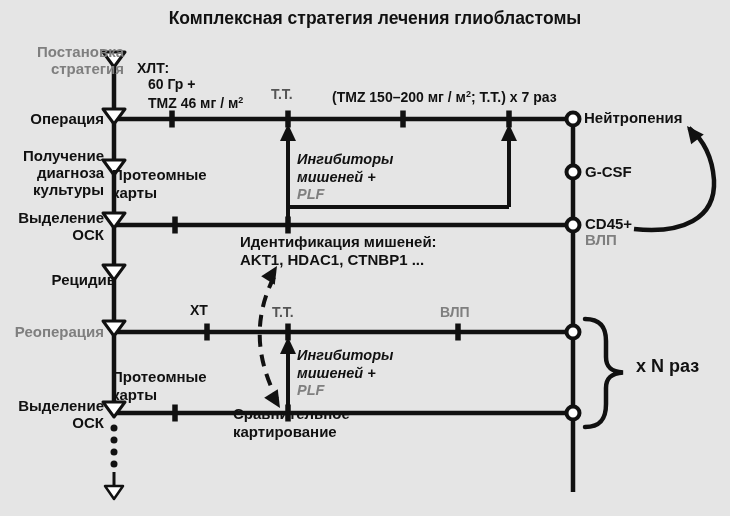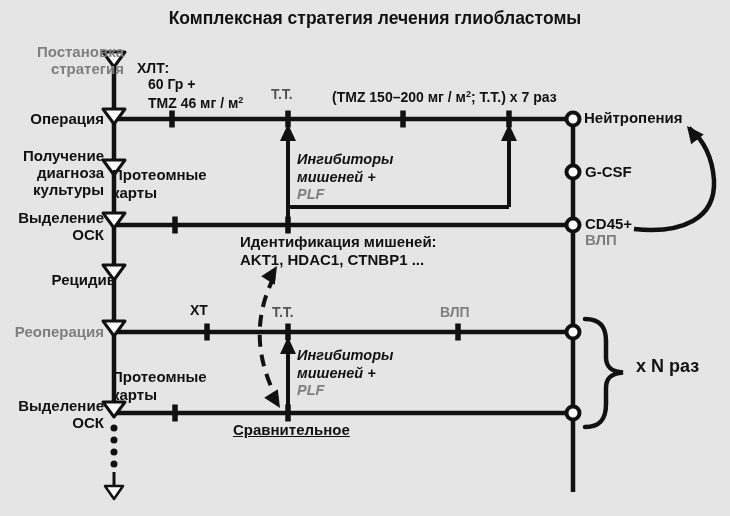--- a/index.html
+++ b/index.html
@@ -167,19 +167,20 @@
     <span>Протеомные</span>
     <span>карты</span>
   </div>
 
   <div class="lbl it block" style="left:297px;top:347px;font-size:14.5px;line-height:17.5px;">
     <span>Ингибиторы</span>
     <span>мишеней +</span>
     <span class="muted">PLF</span>
   </div>
 
-  <div class="lbl block ann" style="left:233px;top:421px;text-decoration:underline;">
+  <div class="lbl block ann" style="left:233px;top:405px;">
     <span>Сравнительное</span>
+    <span>картирование</span>
   </div>
 
   <div class="lbl" style="left:636px;top:358px;font-size:18px;">x N раз</div>
 
 </div>
 
 </body></html>

